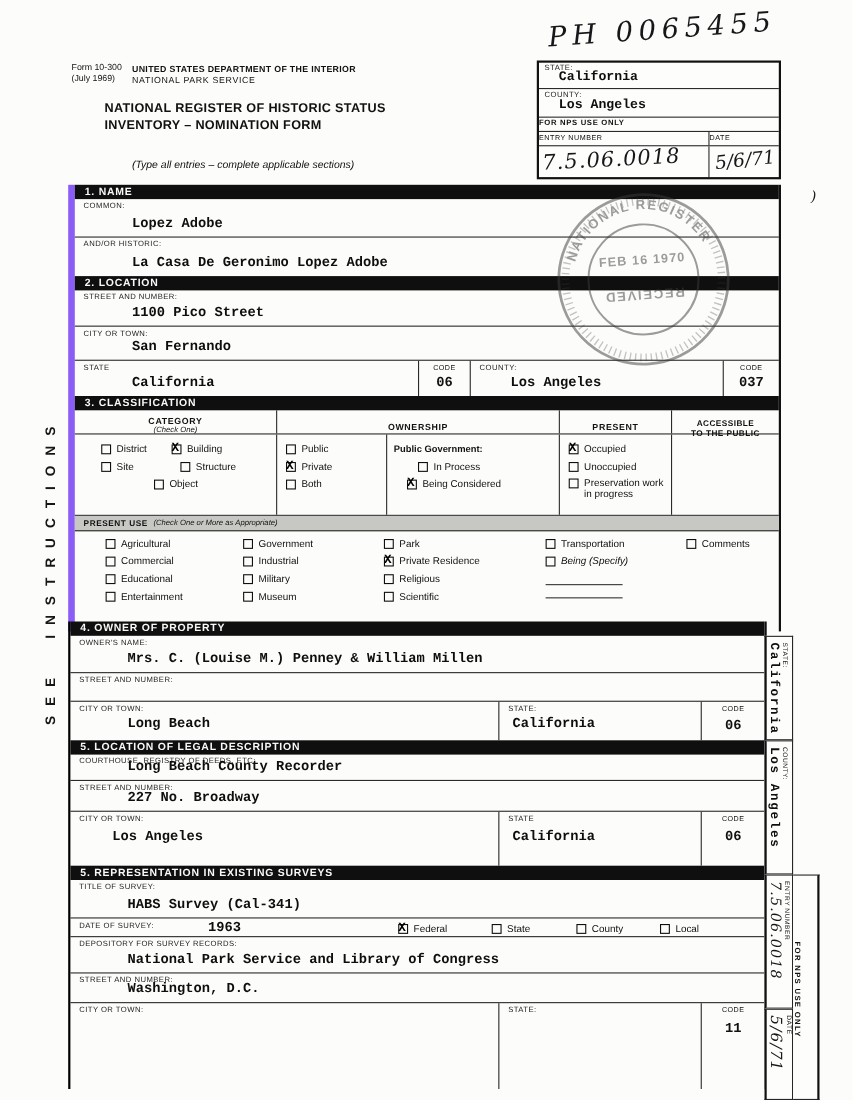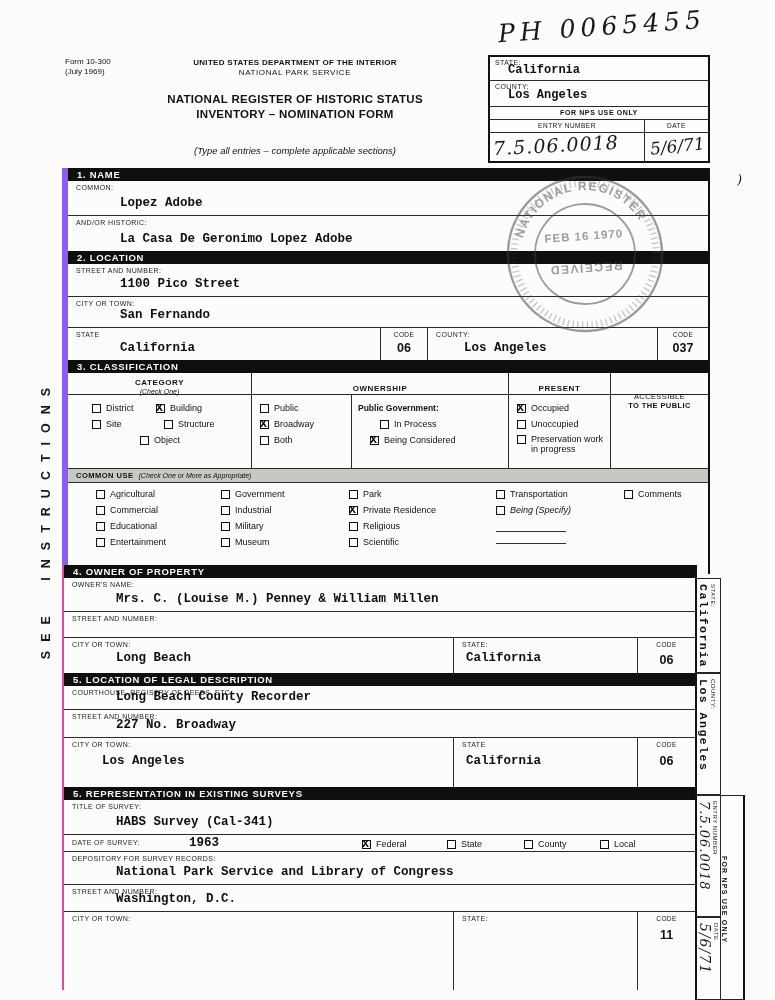--- a/index.html
+++ b/index.html
@@ -7,28 +7,28 @@
   #page{position:relative;width:775px;height:1000px;background:#fcfcfa;overflow:hidden}
   .abs{position:absolute}
   .lbl{position:absolute;left:8px;top:3px;font-size:7px;letter-spacing:.4px;color:#1c1c1c;white-space:nowrap}
   .val{position:absolute;left:52px;bottom:5px;font-family:"Liberation Mono","DejaVu Sans Mono",monospace;font-weight:bold;font-size:12.5px;color:#0e0e0e;white-space:nowrap}
   .bar{background:#0f0f0f;color:#f8f8f6;font-size:9.5px;font-weight:bold;letter-spacing:.7px;display:flex;align-items:center;padding-left:9px}
   .row{position:relative}
   .bb{border-bottom:1px solid #2a2a2a}
   .cells{display:flex}
   .cell{position:relative}
   .br{border-right:1px solid #2a2a2a}
-  .ctr{text-align:center}
+  .ctr{text-align:left}
   .cb{position:absolute;display:flex;align-items:center;gap:5px;font-size:9px;white-space:nowrap;color:#101010}
   .cb.top{align-items:flex-start}
   .box{flex:none;display:inline-block;width:9px;height:9px;border:1.3px solid #0f0f0f;position:relative;background:transparent}
   .box.checked::after{content:"X";position:absolute;left:-1px;top:-3.5px;font:bold 11.5px "Liberation Mono",monospace;color:#000}
   .hand{font-family:"DejaVu Serif",serif;font-style:italic;color:#17171a}
   .codelbl{position:absolute;left:0;right:0;top:3px;text-align:center;font-size:6.5px;letter-spacing:.4px}
-  .codeval{position:absolute;left:0;right:0;top:13px;text-align:center;font-family:Liberation Sans, sans-serif;font-weight:bold;font-size:12.5px}
+  .codeval{position:absolute;left:0;right:0;top:13px;text-align:center;font-family:Liberation Mono, monospace;font-weight:bold;font-size:12.5px}
   .clshead{text-align:center}
   .vline{position:absolute;top:0;bottom:0;width:1px;background:#2a2a2a}
   .uline{position:absolute;border-bottom:1px solid #333;height:1px}
   .vcell{border:1px solid #262626;border-left:2px solid #111;background:#fdfdfc;overflow:hidden}
   .vflow{writing-mode:vertical-rl;height:100%;padding-top:5px}
   .vflow>*{display:block}
   .vlbl{font-size:6px;letter-spacing:.5px;color:#222}
   .vval{font-family:"Liberation Mono","DejaVu Sans Mono",monospace;font-weight:bold;font-size:11.5px;letter-spacing:1.5px;color:#0e0e0e}
   .vhand{font-family:"DejaVu Serif",serif;font-style:italic;font-weight:normal;font-size:13px;letter-spacing:1px;color:#17171a}
 </style>
@@ -127,21 +127,21 @@
         <div style="font-size:8px;font-weight:bold;letter-spacing:.6px;margin-top:5px">CATEGORY</div>
         <div style="font-size:7px;font-style:italic;margin-top:1px">(Check One)</div>
       </div>
       <div class="cell br clshead" style="width:257px">
         <div style="font-size:8px;font-weight:bold;letter-spacing:.6px;margin-top:11px">OWNERSHIP</div>
       </div>
       <div class="cell br clshead" style="width:102px">
         <div style="font-size:8px;font-weight:bold;letter-spacing:.6px;margin-top:11px">PRESENT</div>
       </div>
       <div class="cell clshead" style="flex:1">
-        <div style="font-size:7.5px;font-weight:normal;letter-spacing:.4px;margin-top:19px">ACCESSIBLE</div>
+        <div style="font-size:7.5px;font-weight:bold;letter-spacing:.4px;margin-top:7px">ACCESSIBLE</div>
         <div style="font-size:7.5px;font-weight:bold;letter-spacing:.4px">TO THE PUBLIC</div>
       </div>
     </div>
 
     <div class="row bb cells" style="height:74px">
       <div class="cell br" style="width:184px">
         <div class="cb" style="left:24px;top:8px">
           <span class="box"></span>
           <span>District</span>
         </div>
@@ -163,21 +163,21 @@
         </div>
       </div>
       <div class="cell br" style="width:257px">
         <i class="vline" style="left:99px"></i>
         <div class="cb" style="left:8px;top:8px">
           <span class="box"></span>
           <span>Public</span>
         </div>
         <div class="cb" style="left:8px;top:24px">
           <span class="box checked"></span>
-          <span>Broadway</span>
+          <span>Private</span>
         </div>
         <div class="cb" style="left:8px;top:40px">
           <span class="box"></span>
           <span>Both</span>
         </div>
         <span class="abs" style="left:106px;top:8px;font-size:8.5px;font-weight:bold">Public Government:</span>
         <div class="cb" style="left:128px;top:24px">
           <span class="box"></span>
           <span>In Process</span>
         </div>
@@ -199,21 +199,21 @@
           <span class="box"></span>
           <span style="line-height:9.5px">
             <span>Preservation work</span><br>
             <span>in progress</span>
           </span>
         </div>
       </div>
     </div>
 
     <div class="row" style="height:14px;background:#c7c7c3;border-bottom:1px solid #2a2a2a;display:flex;align-items:center;padding-left:8px;gap:5px">
-      <span style="font-size:7.5px;font-weight:bold;letter-spacing:.5px">COMMON USE</span>
+      <span style="font-size:7.5px;font-weight:bold;letter-spacing:.5px">PRESENT USE</span>
       <span style="font-size:7px;font-style:italic">(Check One or More as Appropriate)</span>
     </div>
 
     <div class="row" style="height:91px">
       <div class="cb" style="left:28px;top:6px">
           <span class="box"></span>
           <span>Agricultural</span>
         </div>
       <div class="cb" style="left:28px;top:22px">
           <span class="box"></span>
@@ -269,21 +269,21 @@
         </div>
       <div class="cb" style="left:556px;top:6px">
           <span class="box"></span>
           <span>Comments</span>
         </div>
       <i class="uline" style="left:428px;top:48px;width:70px"></i>
       <i class="uline" style="left:428px;top:60px;width:70px"></i>
     </div>
   </div>
 
-  <div class="abs" style="left:62px;top:565px;width:635px;border-left:2px solid #ec4899;border-right:2px solid #111">
+  <div class="abs" style="left:62px;top:565px;width:635px;border-left:2px solid #000000;border-right:2px solid #111">
 
     <div class="bar" style="height:13px">4. OWNER OF PROPERTY</div>
     <div class="row bb" style="height:34px">
       <span class="lbl">OWNER'S NAME:</span>
       <span class="val">Mrs. C. (Louise M.) Penney &amp; William Millen</span>
     </div>
     <div class="row bb" style="height:26px">
       <span class="lbl">STREET AND NUMBER:</span>
       <span class="val"></span>
     </div>

